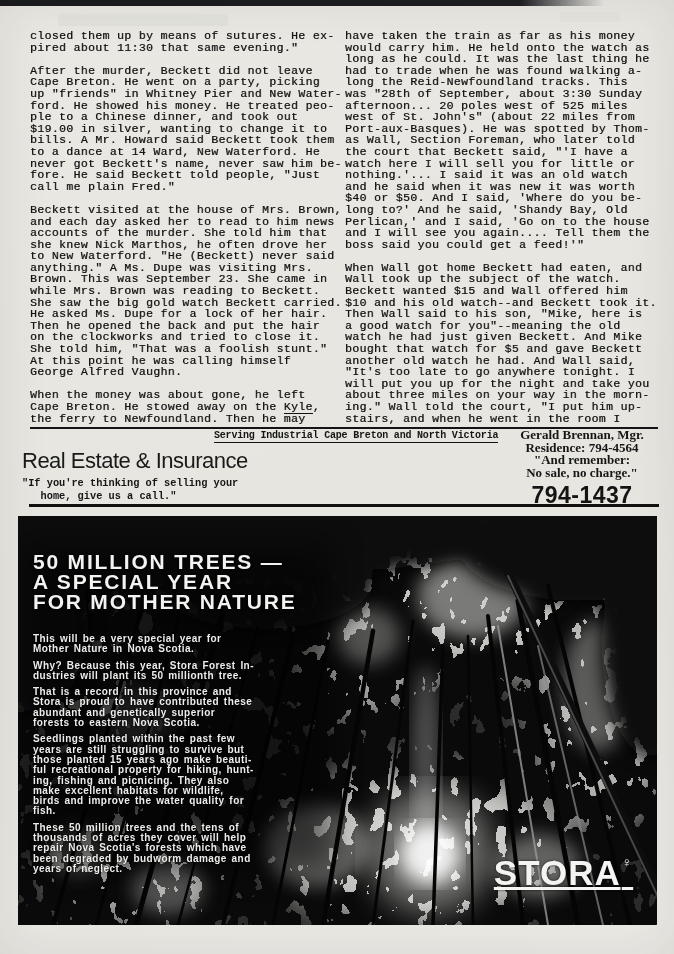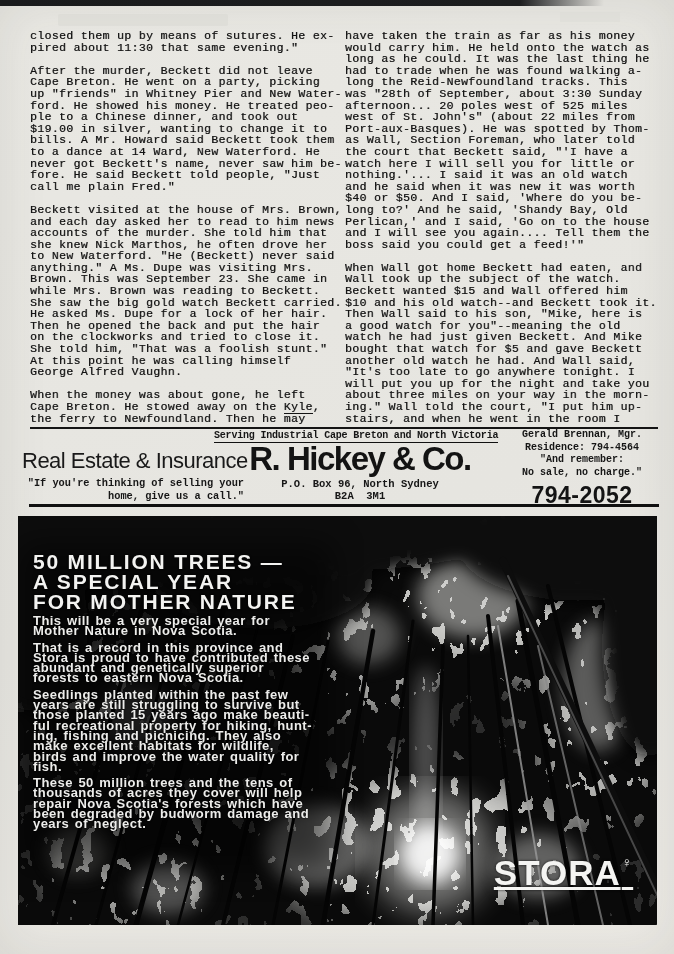--- a/index.html
+++ b/index.html
@@ -22,43 +22,43 @@
   .col-left{left:30px;width:314px;}
   .col-right{left:345px;width:320px;}
   .col p{margin:0 0 11.6px 0;white-space:pre;}
   .u{border-bottom:1.2px solid #131313;margin-top:33px;}
 
   
   .rule-top{position:absolute;left:30px;top:427px;width:628px;height:2px;background:#141414;}
   .rule-bottom{position:absolute;left:29px;top:504px;width:630px;height:3px;background:#101010;}
   .serving{position:absolute;left:214px;top:430px;font-size:10px;font-weight:bold;letter-spacing:-.2px;
     border-bottom:1.3px solid #111;padding-bottom:1px;white-space:pre;}
-  .re-block{position:absolute;left:22px;top:448px;width:222px;text-align:right;}
+  .re-block{position:absolute;left:22px;top:448px;width:222px;text-align:left;}
   .re-title{font-family:"Liberation Sans","DejaVu Sans",sans-serif;font-size:22px;letter-spacing:-.5px;
     color:#191919;white-space:pre;}
   .re-tag{margin-top:3px;font-size:10.3px;font-weight:bold;line-height:13px;white-space:pre;}
   .company-block{position:absolute;left:233px;top:440px;width:254px;text-align:center;}
   .company{font-family:"Liberation Sans","DejaVu Sans",sans-serif;font-size:33px;font-weight:bold;
     letter-spacing:-1.5px;color:#131313;white-space:pre;}
   .address{margin-top:0px;font-size:10.5px;font-weight:bold;line-height:12.3px;white-space:pre;}
   .brennan-block{position:absolute;left:503px;top:429px;width:158px;text-align:center;}
-  .brennan{font-size:10px;font-weight:bold;line-height:12.6px;white-space:pre;}
+  .brennan{font-size:13px;font-weight:bold;line-height:12.6px;white-space:pre;font-family:Liberation Serif, serif;}
   .phone{margin-top:3px;font-family:"Liberation Sans","DejaVu Sans",sans-serif;
     font-size:23px;font-weight:bold;letter-spacing:.5px;color:#141414;}
 
   
   .photo{position:absolute;left:18px;top:516px;width:639px;height:409px;background:#0a0a0a;}
   .photo svg{position:absolute;left:0;top:0;}
   .stora-head{position:absolute;left:15px;top:36px;
     font-family:"Liberation Sans","DejaVu Sans",sans-serif;
     font-size:21px;font-weight:bold;line-height:20px;letter-spacing:1.8px;
     color:#f3f3f1;white-space:pre;text-shadow:0 0 2px rgba(0,0,0,.9);}
-  .stora-body{position:absolute;left:15px;top:100px;width:292px;
+  .stora-body{position:absolute;left:15px;top:118px;width:292px;
     font-family:"Liberation Sans","DejaVu Sans",sans-serif;
-    font-size:13px;font-weight:bold;line-height:10.3px;letter-spacing:.45px;word-spacing:1.5px;
+    font-size:10px;font-weight:bold;line-height:10.3px;letter-spacing:.45px;word-spacing:1.5px;
     color:#ededeb;text-shadow:0 0 2px rgba(0,0,0,.9);}
   .stora-body p{margin:0 0 6px 0;white-space:pre;}
   .stora-logo{position:absolute;left:458px;top:328px;width:175px;text-align:center;
     font-family:"Liberation Sans","DejaVu Sans",sans-serif;color:#f4f4f2;
     text-shadow:0 0 3px rgba(0,0,0,.8);text-decoration:underline;}
   .stora-name{font-size:35px;font-weight:bold;letter-spacing:1px;line-height:36px;}
   .stora-sym{font-size:14px;font-weight:bold;vertical-align:18px;margin-left:1px;}
   .stora-tag{font-size:14.5px;font-weight:bold;letter-spacing:.2px;margin-top:-1px;}
 </style>
 </head>
@@ -141,32 +141,27 @@
 
   <div class="rule-top"></div>
   <div class="serving">Serving Industrial Cape Breton and North Victoria</div>
 
   <div class="re-block">
     <div class="re-title">Real Estate &amp; Insurance</div>
     <div class="re-tag">"If you're thinking of selling your
    home, give us a call."</div>
   </div>
 
-  <div class="company-block">
-    <div class="company">R. Hickey &amp; Co.</div>
-    <div class="address">P.O. Box 96, North Sydney
-B2A  3M1</div>
-  </div>
 
   <div class="brennan-block">
     <div class="brennan">Gerald Brennan, Mgr.
 Residence: 794-4564
 "And remember:
 No sale, no charge."</div>
-    <div class="phone">794-2052</div>
+    <div class="phone">794-1437</div>
   </div>
 
   <div class="rule-bottom"></div>
 
   <div class="photo">
     <svg width="639" height="409" viewBox="0 0 639 409">
       <defs>
         <filter id="blurS">
             <feGaussianBlur stdDeviation="9"></feGaussianBlur>
           </filter>
@@ -250,20 +245,22 @@
       <rect x="2" y="28" width="312" height="325" fill="#000" opacity=".5" filter="url(#blurM)"></rect>
     </svg>
 
     <div class="stora-head">50 MILLION TREES —
 A SPECIAL YEAR
 FOR MOTHER NATURE</div>
 
     <div class="stora-body">
       <p>This will be a very special year for
 Mother Nature in Nova Scotia.</p>
+      <p>Why? Because this year, Stora Forest In-
+dustries will plant its 50 millionth tree.</p>
       <p>That is a record in this province and
 Stora is proud to have contributed these
 abundant and genetically superior
 forests to eastern Nova Scotia.</p>
       <p>Seedlings planted within the past few
 years are still struggling to survive but
 those planted 15 years ago make beauti-
 ful recreational property for hiking, hunt-
 ing, fishing and picnicing. They also
 make excellent habitats for wildlife,

